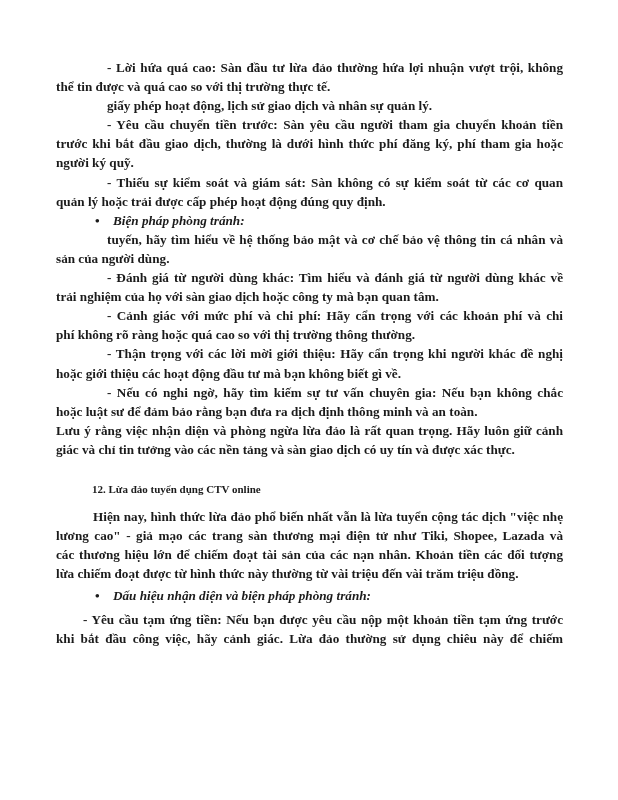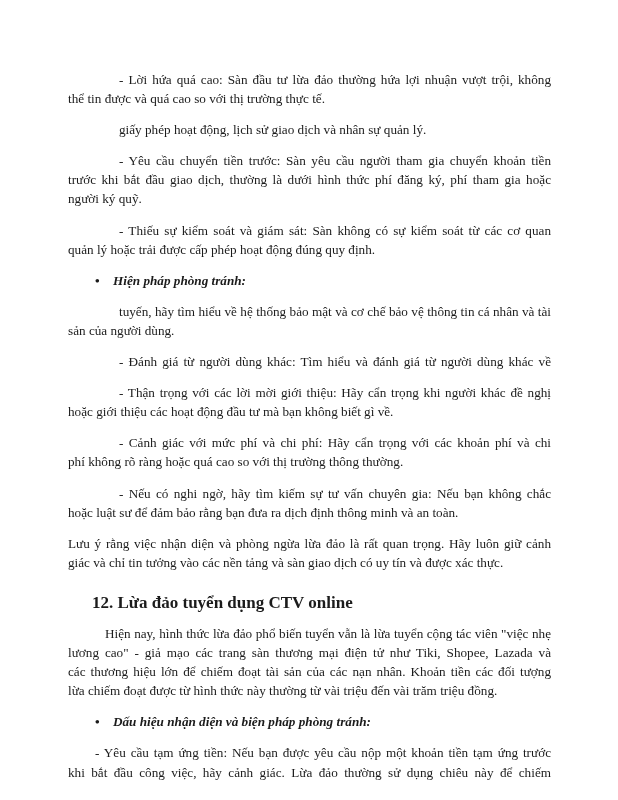--- a/index.html
+++ b/index.html
@@ -9,21 +9,21 @@
     height: 800px;
     box-sizing: border-box;
     background: #ffffff;
     color: #1b1b1b;
     padding: 58px 55px 0 56px;
     font-family: "Liberation Serif", "DejaVu Serif", serif;
     font-size: 13.2px;
     line-height: 19.1px;
     overflow: hidden;
   }
-  .para { margin: 12px; }
+  .para { margin: 0; font-weight: bold; }
   .line {
     text-align: justify;
     text-align-last: justify;
     overflow: hidden;
     max-height: 19.1px;
   }
   .line.last { text-align-last: auto; }
   .para.dash    .line:first-child { text-indent: 51px; }
   .para.dash-sm .line:first-child { text-indent: 27px; }
   .para.body    .line:first-child { text-indent: 37px; }
@@ -38,21 +38,21 @@
   .bullet-line.spaced { margin: 3px 0 4px 0; }
   .bullet-line .glyph {
     position: absolute;
     left: 39px;
     top: 0;
     font-style: normal;
     font-weight: bold;
   }
   .heading {
     font-weight: bold;
-    font-size: 17px;
+    font-size: 11px;
     text-indent: 36px;
     margin: 21px 0 8px 0;
   }
 </style>
 </head>
 <body>
 
 <div class="page">
   <div>
       <div class="para dash">
@@ -64,47 +64,48 @@
       </div>
       <div class="para dash">
         <div class="line">- Yêu cầu chuyển tiền trước: Sàn yêu cầu người tham gia chuyển khoản tiền</div>
         <div class="line">trước khi bắt đầu giao dịch, thường là dưới hình thức phí đăng ký, phí tham gia hoặc</div>
         <div class="line last">người ký quỹ.</div>
       </div>
       <div class="para dash">
         <div class="line">- Thiếu sự kiểm soát và giám sát: Sàn không có sự kiểm soát từ các cơ quan</div>
         <div class="line last">quản lý hoặc trải được cấp phép hoạt động đúng quy định.</div>
       </div>
-      <div class="bullet-line"><span class="glyph">•</span><span>Hiện pháp phòng tránh:</span></div>
+      <div class="bullet-line"><span class="glyph">•</span><span>Biện pháp phòng tránh:</span></div>
       <div class="para dash">
         <div class="line">tuyến, hãy tìm hiểu về hệ thống bảo mật và cơ chế bảo vệ thông tin cá nhân và tài</div>
         <div class="line last">sản của người dùng.</div>
       </div>
       <div class="para dash">
         <div class="line">- Đánh giá từ người dùng khác: Tìm hiểu và đánh giá từ người dùng khác về</div>
+        <div class="line last">trải nghiệm của họ với sàn giao dịch hoặc công ty mà bạn quan tâm.</div>
+      </div>
+      <div class="para dash">
+        <div class="line">- Cảnh giác với mức phí và chi phí: Hãy cẩn trọng với các khoản phí và chi</div>
+        <div class="line last">phí không rõ ràng hoặc quá cao so với thị trường thông thường.</div>
       </div>
       <div class="para dash">
         <div class="line">- Thận trọng với các lời mời giới thiệu: Hãy cẩn trọng khi người khác đề nghị</div>
         <div class="line last">hoặc giới thiệu các hoạt động đầu tư mà bạn không biết gì về.</div>
-      </div>
-      <div class="para dash">
-        <div class="line">- Cảnh giác với mức phí và chi phí: Hãy cẩn trọng với các khoản phí và chi</div>
-        <div class="line last">phí không rõ ràng hoặc quá cao so với thị trường thông thường.</div>
       </div>
       <div class="para dash">
         <div class="line">- Nếu có nghi ngờ, hãy tìm kiếm sự tư vấn chuyên gia: Nếu bạn không chắc</div>
         <div class="line last">hoặc luật sư để đảm bảo rằng bạn đưa ra dịch định thông minh và an toàn.</div>
       </div>
       <div class="para flush">
         <div class="line">Lưu ý rằng việc nhận diện và phòng ngừa lừa đảo là rất quan trọng. Hãy luôn giữ cảnh</div>
         <div class="line last">giác và chỉ tin tưởng vào các nền tảng và sàn giao dịch có uy tín và được xác thực.</div>
       </div>
       <div class="heading">12. Lừa đảo tuyển dụng CTV online</div>
       <div class="para body">
-        <div class="line">Hiện nay, hình thức lừa đảo phổ biến tuyển vẫn là lừa tuyển cộng tác viên "việc nhẹ</div>
+        <div class="line">Hiện nay, hình thức lừa đảo phổ biến nhất vẫn là lừa tuyển cộng tác dịch "việc nhẹ</div>
         <div class="line">lương cao" - giả mạo các trang sàn thương mại điện tử như Tiki, Shopee, Lazada và</div>
         <div class="line">các thương hiệu lớn để chiếm đoạt tài sản của các nạn nhân. Khoản tiền các đối tượng</div>
         <div class="line last">lừa chiếm đoạt được từ hình thức này thường từ vài triệu đến vài trăm triệu đồng.</div>
       </div>
       <div class="bullet-line spaced"><span class="glyph">•</span><span>Dấu hiệu nhận diện và biện pháp phòng tránh:</span></div>
       <div class="para dash-sm">
         <div class="line">- Yêu cầu tạm ứng tiền: Nếu bạn được yêu cầu nộp một khoản tiền tạm ứng trước</div>
         <div class="line">khi bắt đầu công việc, hãy cảnh giác. Lừa đảo thường sử dụng chiêu này để chiếm</div>
       </div>
     </div>

